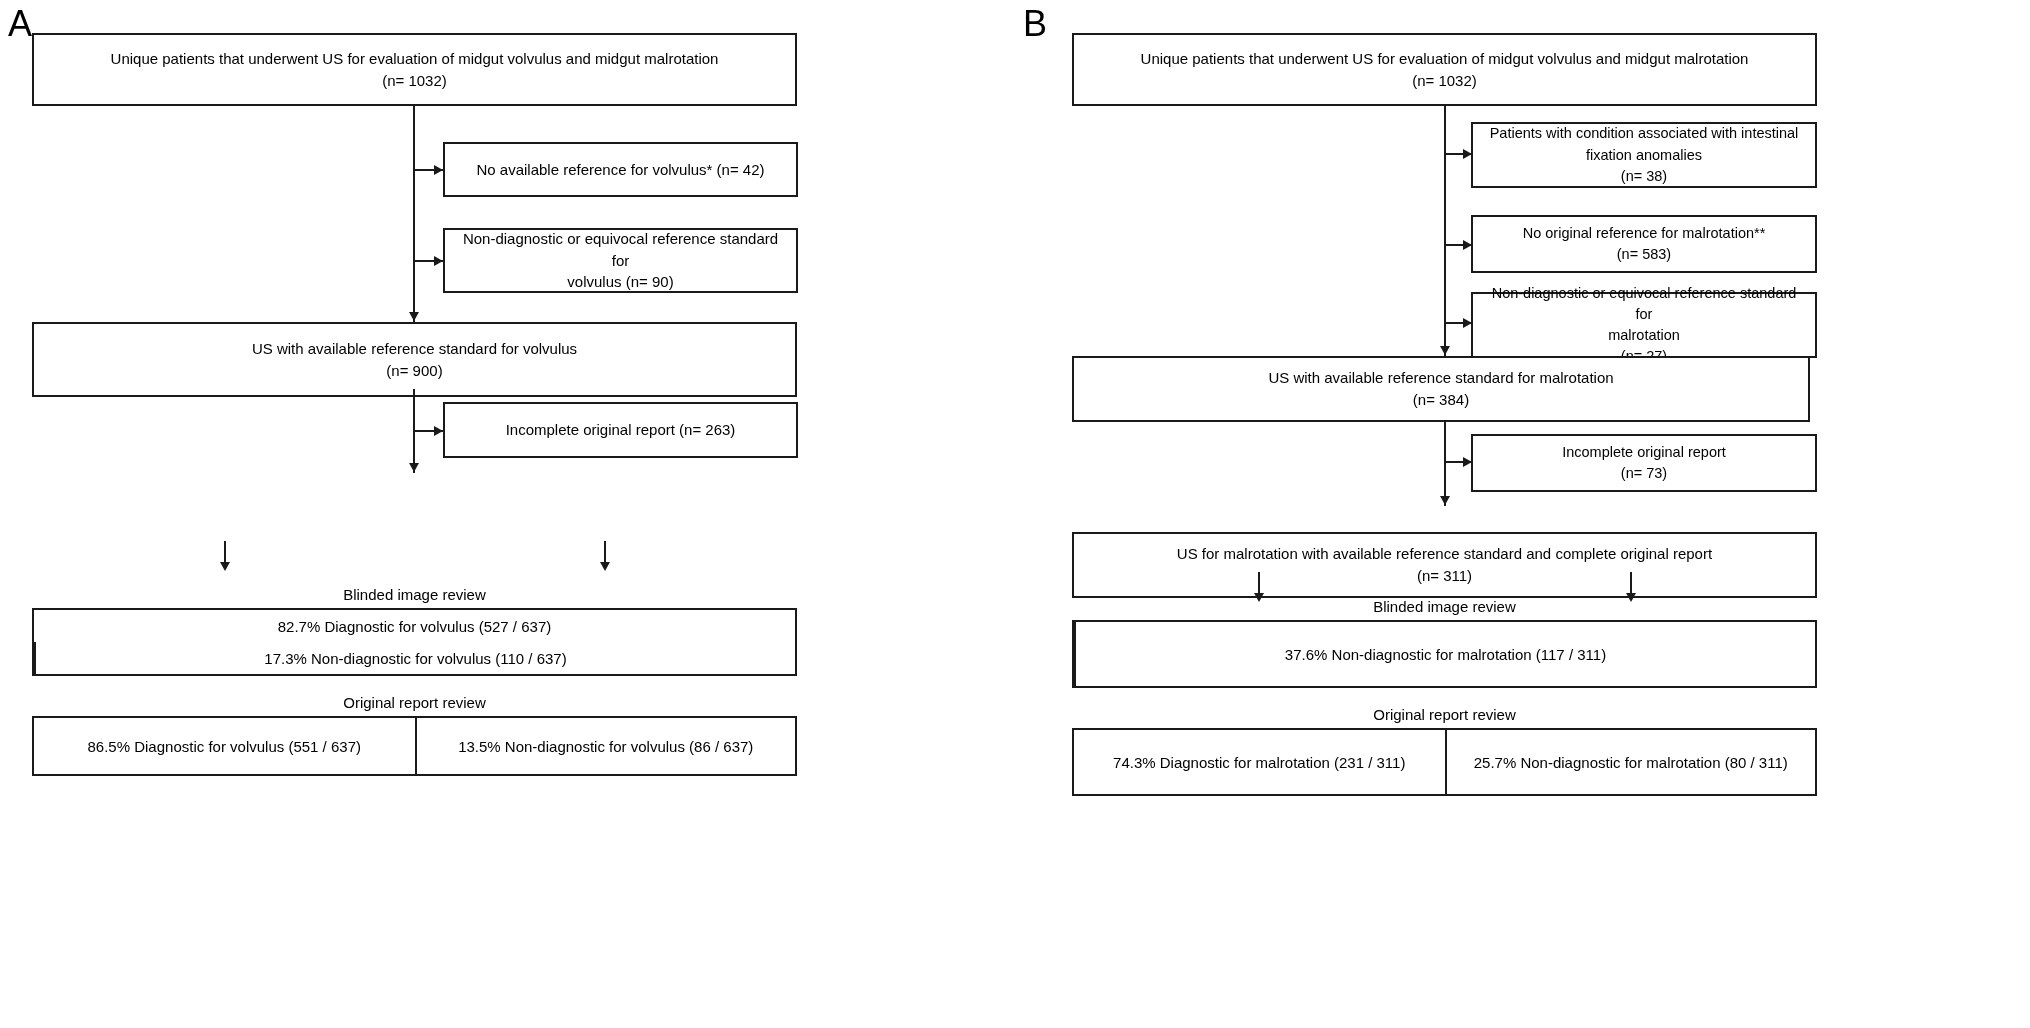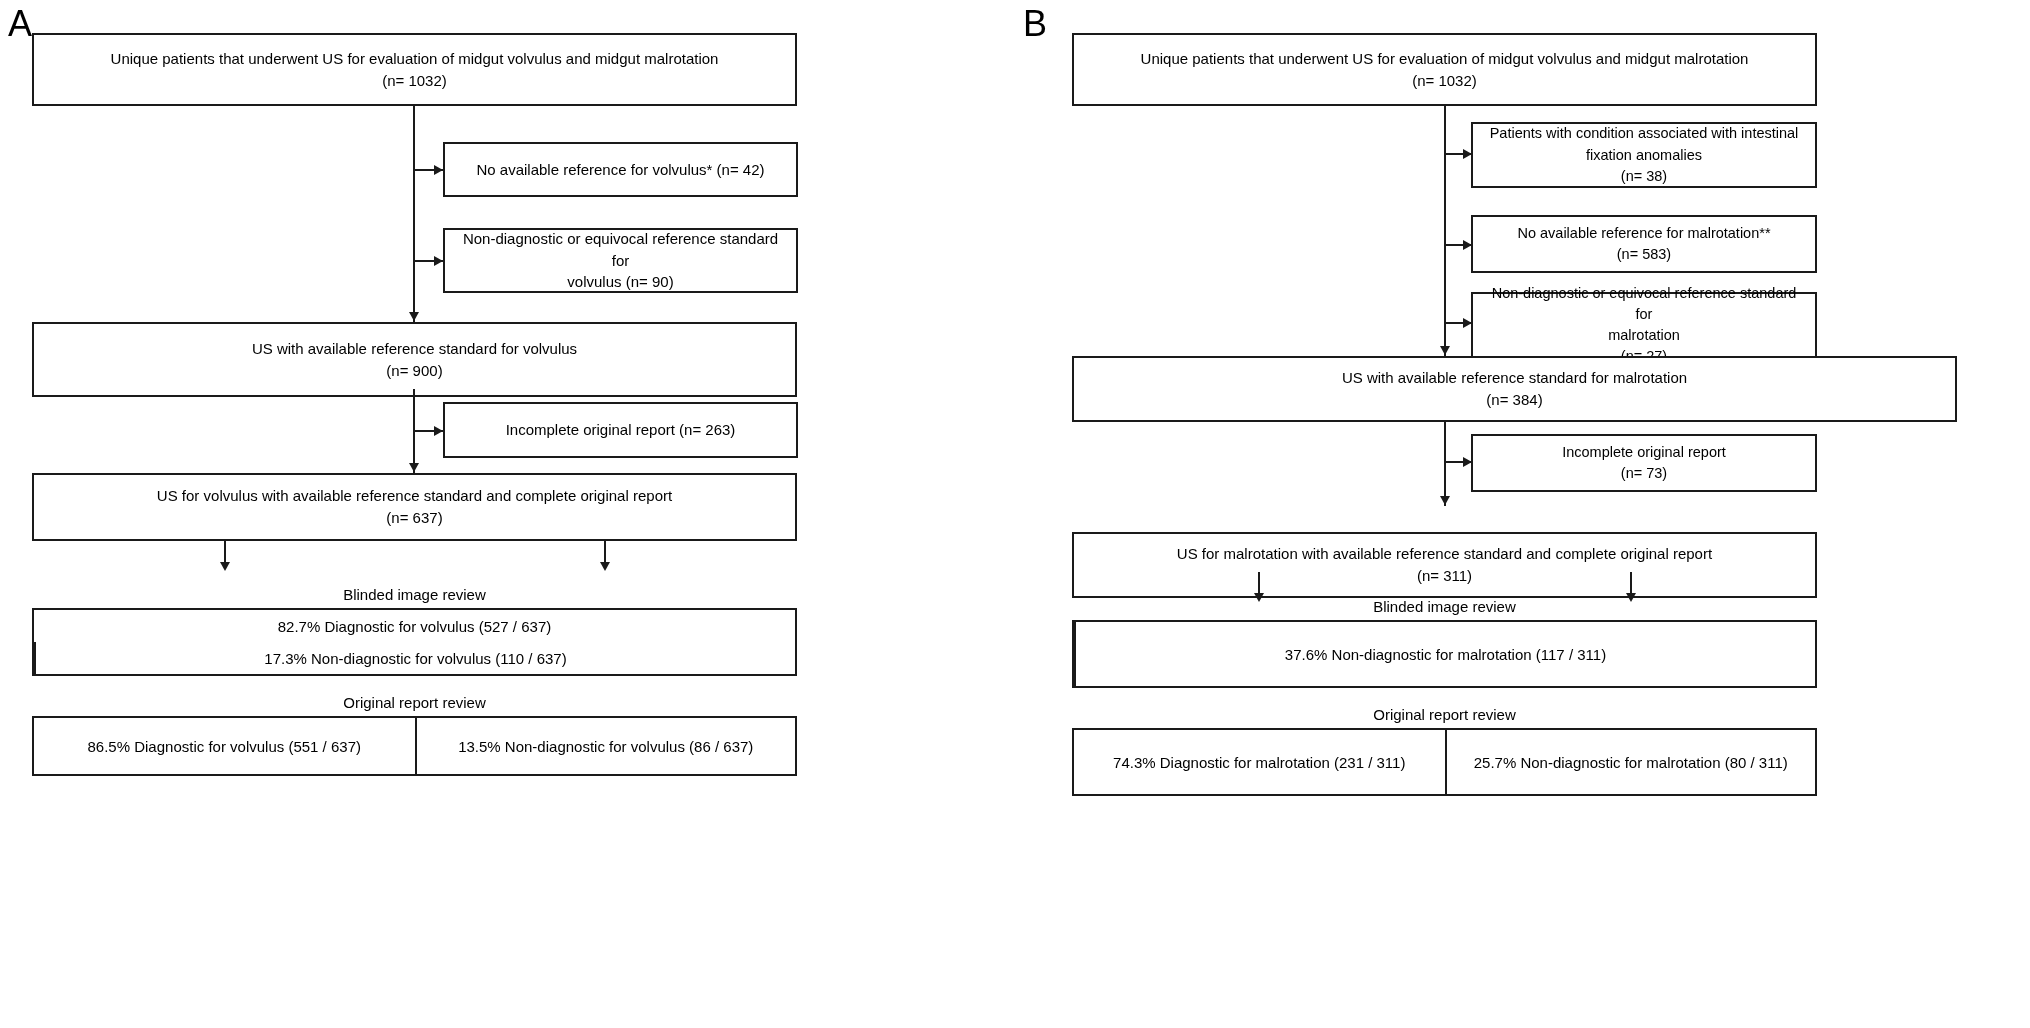--- a/index.html
+++ b/index.html
@@ -132,26 +132,20 @@
     <div class="arrow-down" style="left:409px;top:463px;"></div>
 
     <div class="hline" style="left:413px;top:430px;width:30px;"></div>
     <div class="arrow-right" style="left:434px;top:426px;"></div>
     <div class="box" style="left:443px;top:402px;width:355px;height:56px;">
       <span class="txt">
         <span>Incomplete original report (n= 263)</span>
       </span>
     </div>
 
-    <div class="box" style="left:32px;top:473px;width:765px;height:68px;">
-      <span class="txt">
-        <span>US for volvulus with available reference standard and complete original report</span><br>
-        <span>(n= 637)</span>
-      </span>
-    </div>
 
     <div class="vline" style="left:224px;top:541px;height:28px;"></div>
     <div class="arrow-down" style="left:220px;top:562px;"></div>
     <div class="vline" style="left:604px;top:541px;height:28px;"></div>
     <div class="arrow-down" style="left:600px;top:562px;"></div>
 
     <div class="caption" style="left:32px;top:586px;width:765px;">Blinded image review</div>
     <div class="splitbox" style="left:32px;top:608px;width:765px;height:68px;flex-direction:column;">
       <div class="cell">
         <span>82.7% Diagnostic for volvulus (527 / 637)</span>
@@ -193,36 +187,36 @@
         <span>Patients with condition associated with intestinal</span><br>
         <span>fixation anomalies</span><br>
         <span>(n= 38)</span>
       </span>
     </div>
 
     <div class="hline" style="left:429px;top:244px;width:27px;"></div>
     <div class="arrow-right" style="left:448px;top:240px;"></div>
     <div class="box small" style="left:456px;top:215px;width:346px;height:58px;">
       <span class="txt">
-        <span>No available reference for malrotation**</span><br>
+        <span>No original reference for malrotation**</span><br>
         <span>(n= 583)</span>
       </span>
     </div>
 
     <div class="hline" style="left:429px;top:322px;width:27px;"></div>
     <div class="arrow-right" style="left:448px;top:318px;"></div>
     <div class="box small" style="left:456px;top:292px;width:346px;height:66px;">
       <span class="txt">
         <span>Non-diagnostic or equivocal reference standard for</span><br>
         <span>malrotation</span><br>
         <span>(n= 27)</span>
       </span>
     </div>
 
-    <div class="box" style="left:57px;top:356px;width:885px;height:66px;">
+    <div class="box" style="left:57px;top:356px;width:738px;height:66px;">
       <span class="txt">
         <span>US with available reference standard for malrotation</span><br>
         <span>(n= 384)</span>
       </span>
     </div>
 
     <div class="vline" style="left:429px;top:422px;height:84px;"></div>
     <div class="arrow-down" style="left:425px;top:496px;"></div>
 
     <div class="hline" style="left:429px;top:461px;width:27px;"></div>

